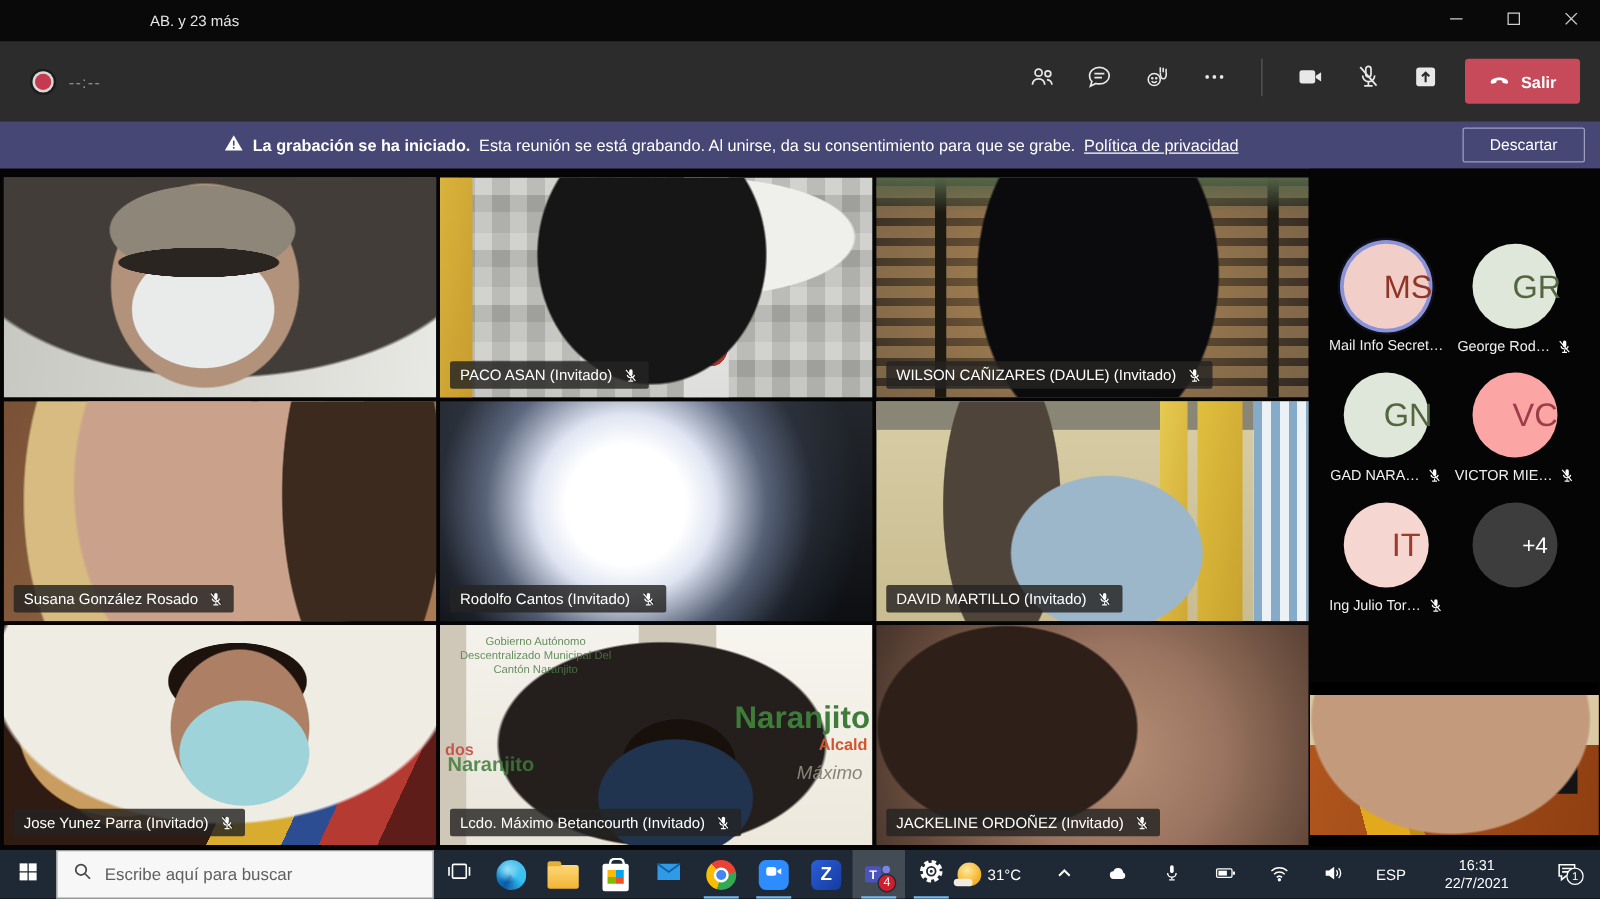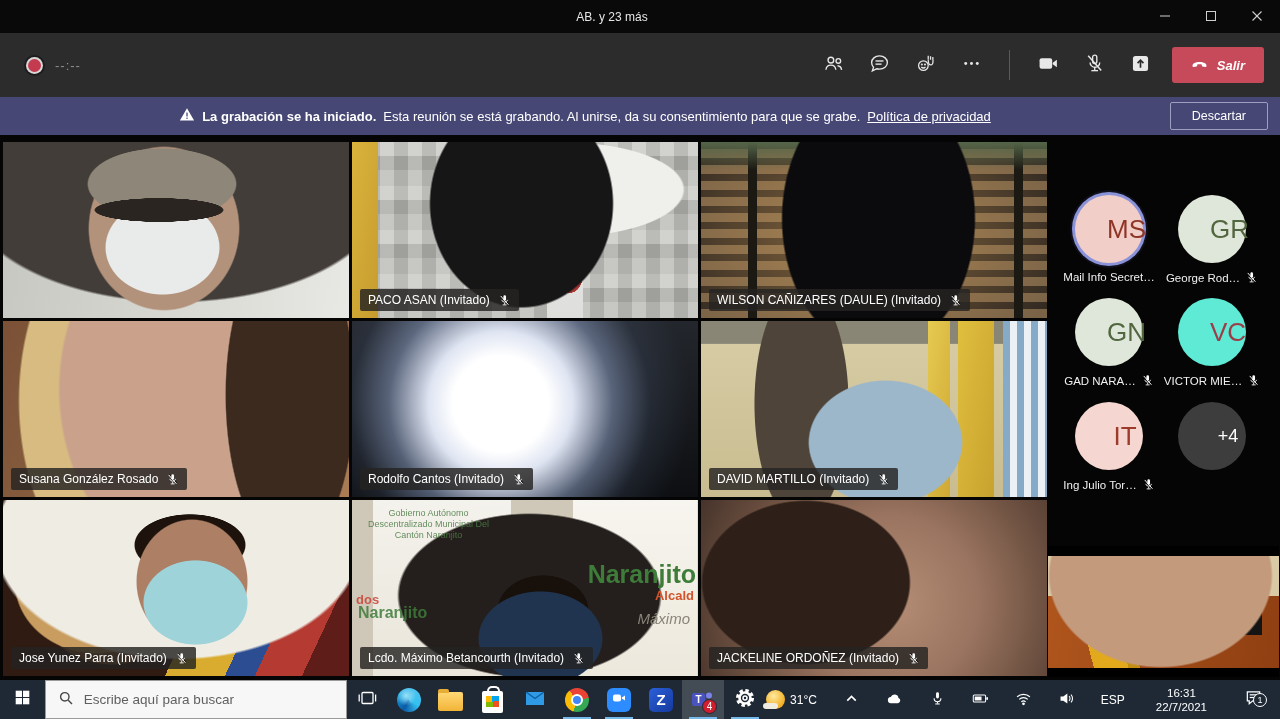--- a/index.html
+++ b/index.html
@@ -2,31 +2,31 @@
 <html><head>
 <meta charset="utf-8">
 <style>
   * { box-sizing: border-box; margin: 0; padding: 0; }
   html,body { width:1280px; height:719px; overflow:hidden; background:#000;
     font-family:"Liberation Sans", sans-serif; }
   .window { position:relative; width:1280px; height:719px; background:#000; }
 
   
   .titlebar { height:33px; background:#090909; display:flex; align-items:center; }
-  .titlebar .title { flex:1; text-align:center; color:#e6e6e6; font-size:12px; padding-left:82px; }
+  .titlebar .title { flex:1; text-align:left; color:#e6e6e6; font-size:12px; padding-left:120px; }
   .win-controls { display:flex; }
   .win-btn { width:46px; height:33px; display:grid; place-items:center; color:#cfcfcf; }
   .win-btn svg { width:12px; height:12px; }
 
   
   .toolbar { height:64px; background:#2d2c2c; display:flex; align-items:center; padding:0 16px; }
   .rec-dot { width:13px; height:13px; border-radius:50%; background:#c43a4e;
     box-shadow:0 0 0 2px #d8d8d8, 0 0 0 4px rgba(0,0,0,.35); margin:0 14px 0 12px; }
   .rec-timer { color:#8f8f8f; font-size:13px; letter-spacing:1px; }
-  .tb-right { margin-left:auto; display:flex; align-items:center;font-style:italic; }
+  .tb-right { margin-left:auto; display:flex; align-items:flex-start; }
   .tb-icon { width:34px; height:34px; display:grid; place-items:center; margin-left:12px; }
   .tb-icon svg { width:21px; height:21px; }
   .tb-sep { width:1px; height:30px; background:#595959; margin:0 10px 0 20px; }
   .salir-btn { display:flex; align-items:center; gap:9px; background:#c64a5a; color:#fff;
     font-size:13px; font-weight:700; padding:8px 19px; border-radius:3px; margin-left:14px; }
   .salir-btn svg { width:17px; height:17px; }
 
   
   .banner { height:38px; background:#464775; color:#fff; display:flex; align-items:center;
     font-size:13px; position:relative; }
@@ -127,21 +127,21 @@
   .s8-script { position:absolute; right:8px; top:110px; color:#8a8578; font-style:italic;
     font-size:15px; z-index:2; }
 
   
   .rail { position:absolute; right:0; top:0; width:233px; height:545px; background:#050505; }
   .avatar-cell { position:absolute; width:104px; text-align:center; }
   .avatar { width:68px; height:68px; border-radius:50%; margin:0 auto; display:grid;
     place-items:center; font-size:26px;padding-left:32px; }
   .av-ms { background:#f2cec9; color:#8e3526; box-shadow:0 0 0 3px #8a93d8, 0 0 0 5px #10101c; }
   .av-green { background:#dfe7da; color:#52663f; }
-  .av-pink { background:#5eead4; color:#9c3c49; }
+  .av-pink { background:#fca5a5; color:#9c3c49; }
   .av-salmon { background:#f6d6d0; color:#9c3a2b; }
   .av-more { background:#3d3d3d; color:#fff; font-size:18px; }
   .avatar-label { margin-top:8px; color:#f0f0f0; font-size:11.5px; display:flex;
     justify-content:center; align-items:center; gap:5px; white-space:nowrap; }
 
   .selfview { position:absolute; left:1px; top:411px; width:231px; height:131px; background:#000; }
   .self-scene { position:absolute; left:0; right:0; top:10px; bottom:9px; background:
     radial-gradient(closest-side,#c49a7c 98%,transparent) 8% 100% / 225px 185px no-repeat,
     linear-gradient(75deg,transparent 24%,#e2a91d 24% 42%,#c28f12 42% 48%,transparent 48%) 0 0 / 70% 100% no-repeat,
     radial-gradient(closest-side,#ece8dd 98%,transparent) 54% 120% / 175px 125px no-repeat,

